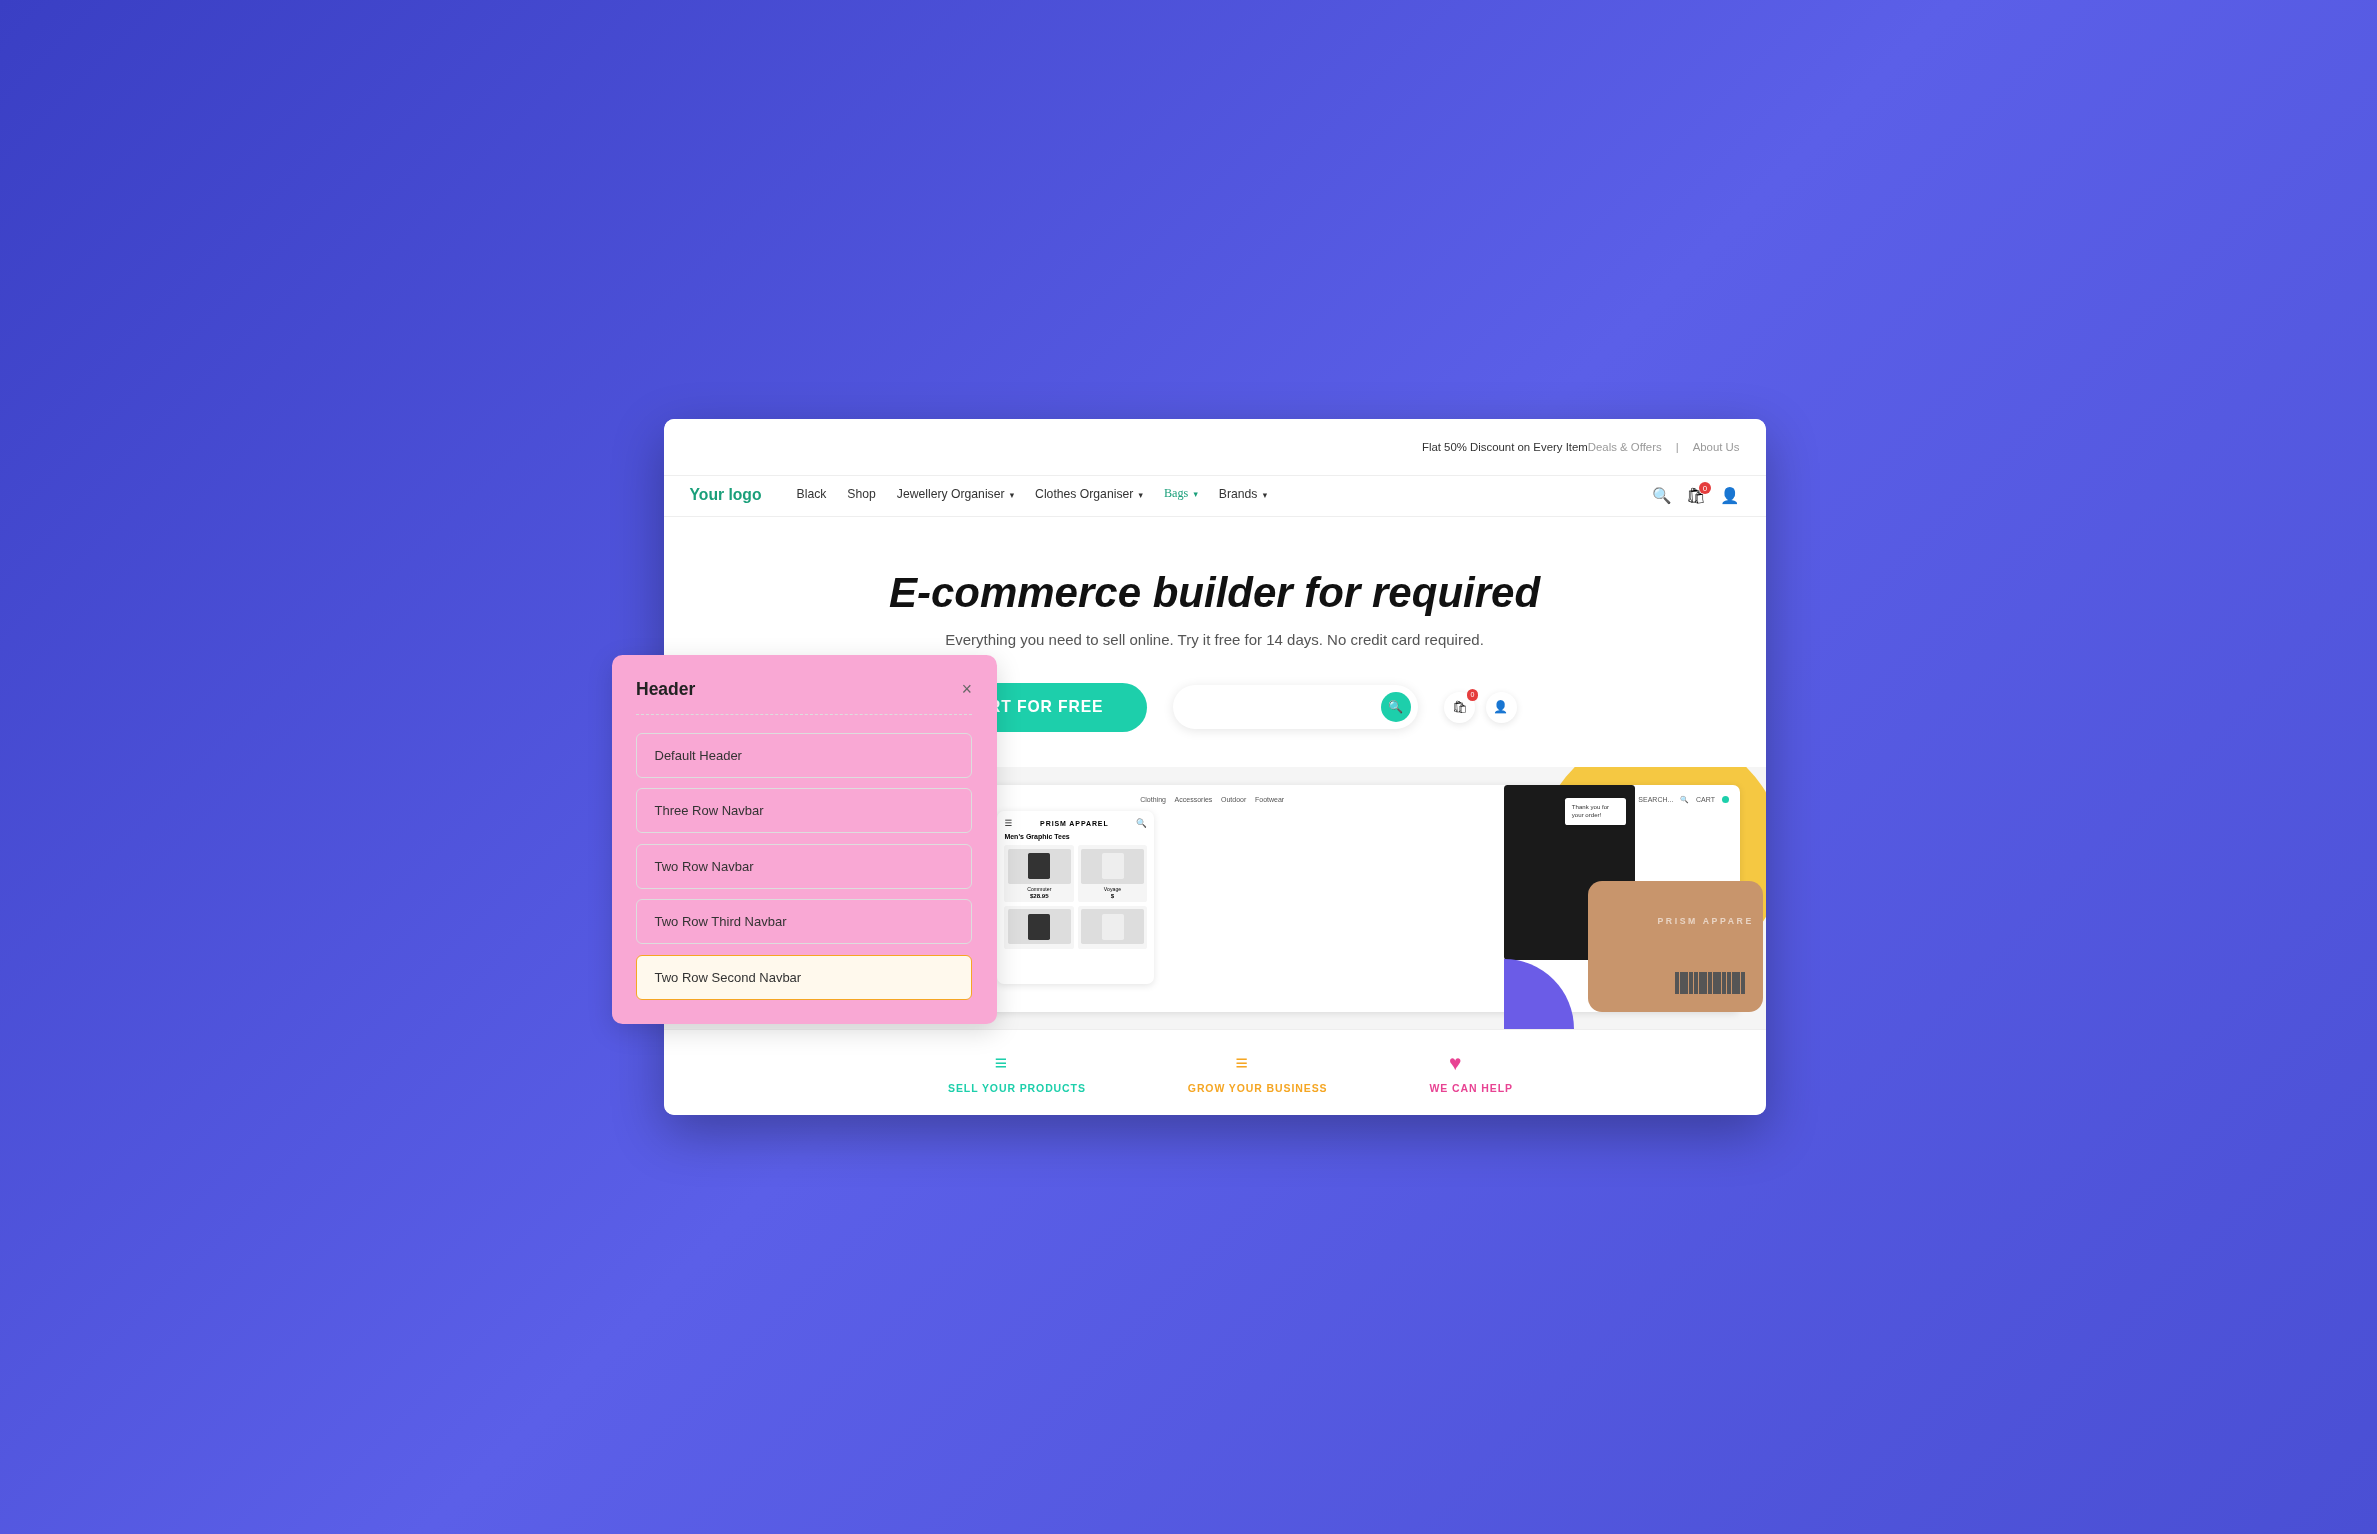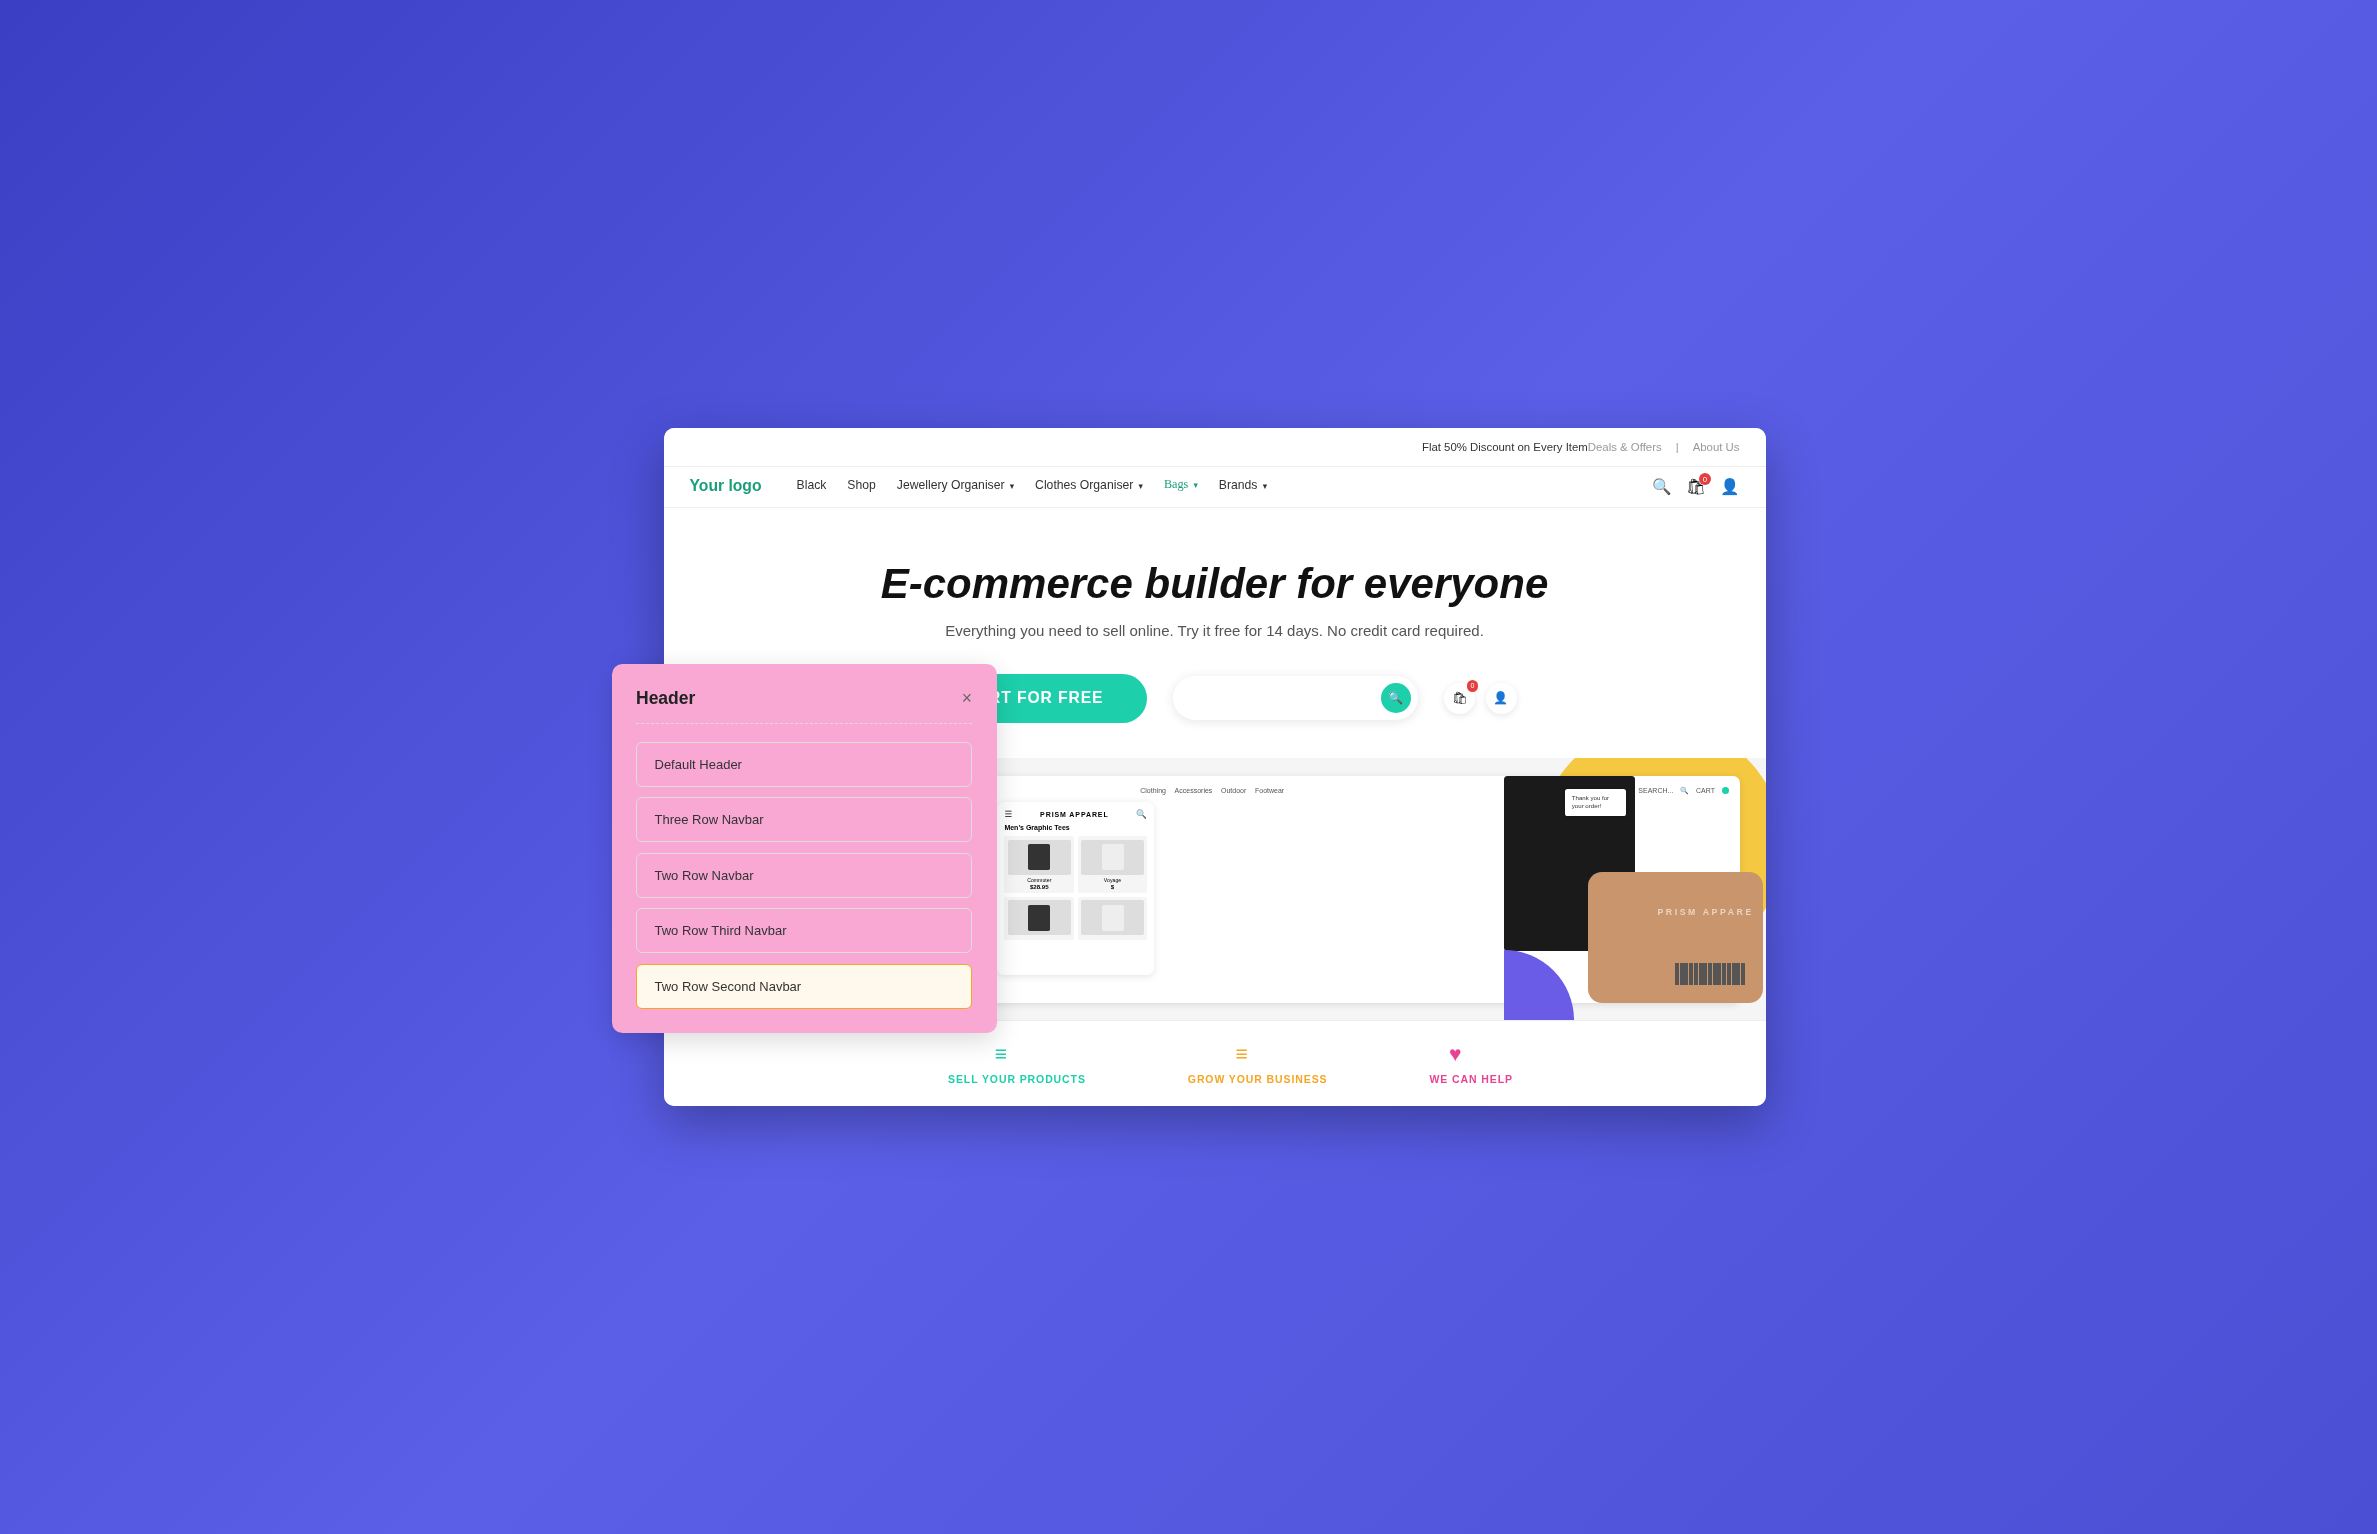--- a/index.html
+++ b/index.html
@@ -28,21 +28,21 @@
       margin-left: 52px;
     }
 
     
     .announcement-bar {
       background: #fff;
       border-bottom: 0.9px solid #eee;
       display: flex;
       justify-content: space-between;
       align-items: center;
-      padding: 13px 26px;
+      padding: 22px 26px;
       font-size: 11.4px;
       color: #333;
     }
     .announcement-bar .right-links {
       display: flex;
       gap: 14px;
       align-items: center;
       margin-left: auto;
       font-size: 11.4px;
       color: #333;
@@ -647,21 +647,21 @@
         <div class="cart-icon-wrapper">
           <span style="font-size:15.7px; cursor:pointer;">🛍</span>
           <span class="cart-badge">0</span>
         </div>
         <span style="font-size:15.7px; cursor:pointer;">👤</span>
       </div>
     </div>
 
     <div class="hero-section">
       <div class="hero-center">
-        <h1>E-commerce builder for everyone</h1>
+        <h1>E-commerce builder for required</h1>
         <p>Everything you need to sell online. Try it free for 14 days. No credit card required.</p>
 
         <div class="hero-search-row">
           <button class="start-btn">START FOR FREE</button>
 
           <div class="search-bar-hero" style="position:relative; right:auto; top:auto;">
             <input type="text" placeholder="" style="border: none; outline: none; flex: 1 1 0%; font-size: 12.2px; width: 157px;">
             <button class="search-bar-btn">
               <span>🔍</span>
             </button>

